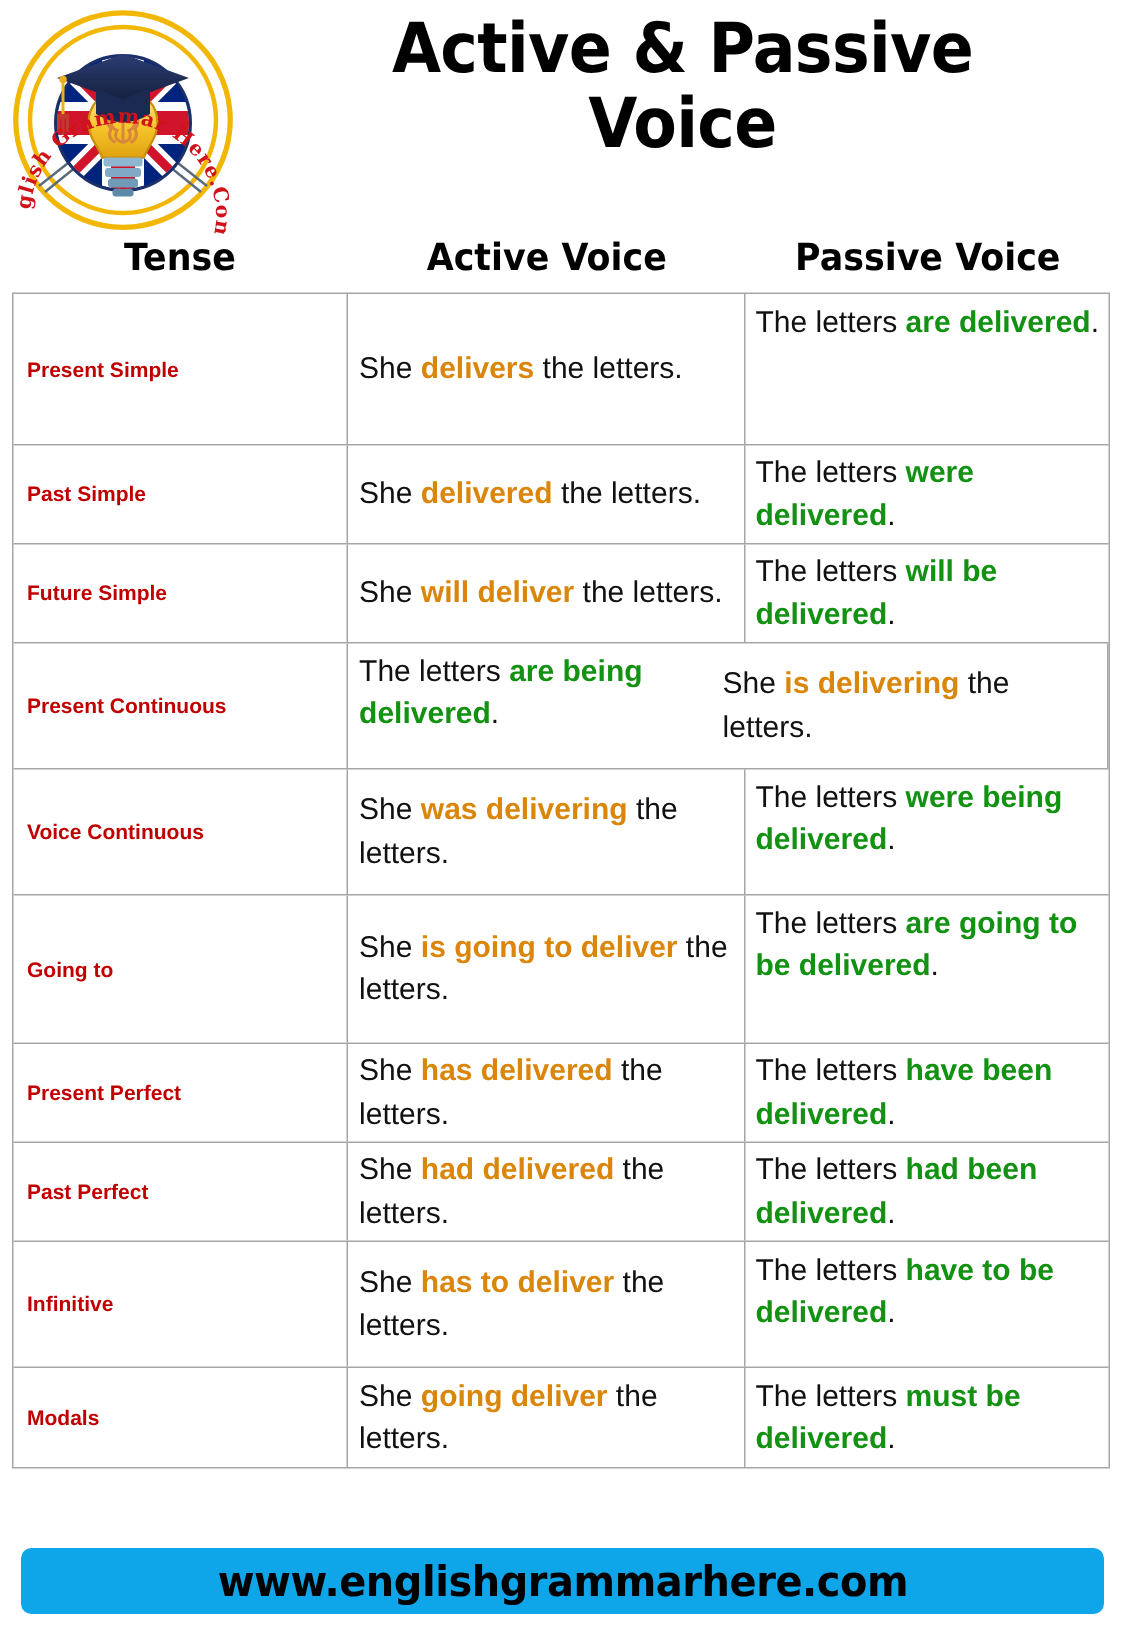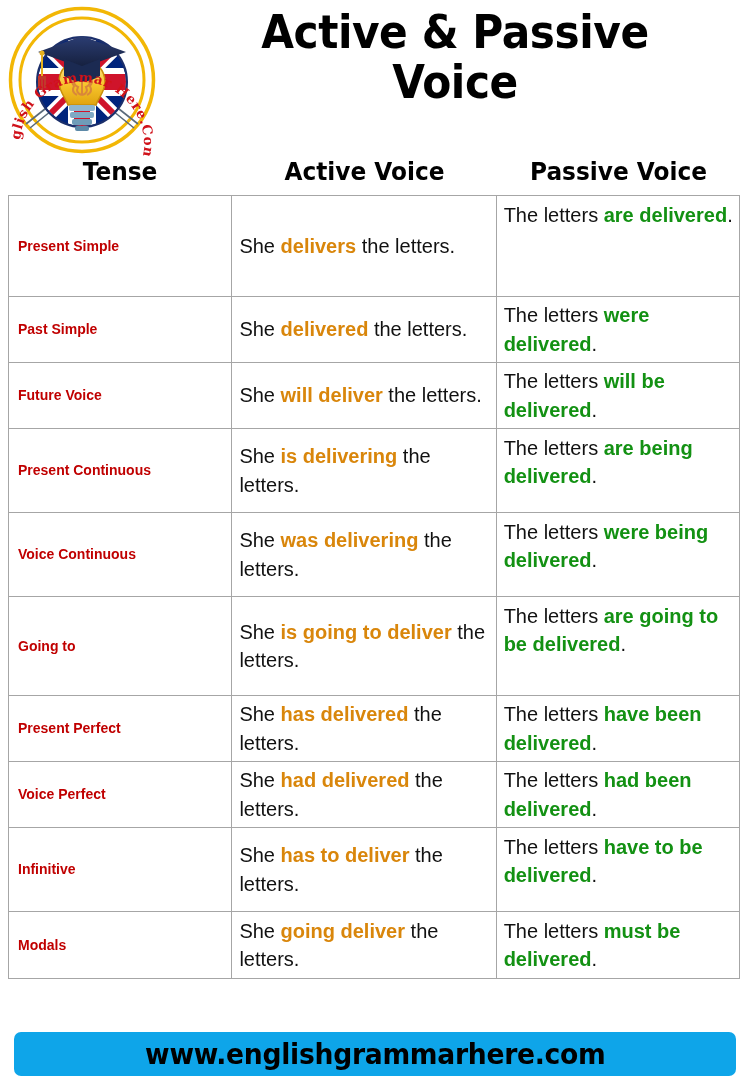--- a/index.html
+++ b/index.html
@@ -258,39 +258,39 @@
       </div>
       <div class="cell c-active">
         <span class="sent"><span>She </span><span class="hl-orange">delivered</span><span> the letters.</span></span>
       </div>
       <div class="cell c-passive mid">
         <span class="sent"><span>The letters </span><span class="hl-green">were delivered</span><span>.</span></span>
       </div>
     </div>
     <div class="row" style="height: 66px;">
       <div class="cell c-tense">
-        <span>Future Voice</span>
+        <span>Future Simple</span>
       </div>
       <div class="cell c-active">
         <span class="sent"><span>She </span><span class="hl-orange">will deliver</span><span> the letters.</span></span>
       </div>
       <div class="cell c-passive mid">
         <span class="sent"><span>The letters </span><span class="hl-green">will be delivered</span><span>.</span></span>
       </div>
     </div>
     <div class="row" style="height: 84px;">
       <div class="cell c-tense">
         <span>Present Continuous</span>
       </div>
+      <div class="cell c-passive">
+        <span class="sent"><span>The letters </span><span class="hl-green">are being delivered</span><span>.</span></span>
+      </div>
       <div class="cell c-active">
         <span class="sent"><span>She </span><span class="hl-orange">is delivering</span><span> the letters.</span></span>
       </div>
-      <div class="cell c-passive">
-        <span class="sent"><span>The letters </span><span class="hl-green">are being delivered</span><span>.</span></span>
-      </div>
     </div>
     <div class="row" style="height: 84px;">
       <div class="cell c-tense">
         <span>Voice Continuous</span>
       </div>
       <div class="cell c-active">
         <span class="sent"><span>She </span><span class="hl-orange">was delivering</span><span> the letters.</span></span>
       </div>
       <div class="cell c-passive">
         <span class="sent"><span>The letters </span><span class="hl-green">were being delivered</span><span>.</span></span>
@@ -313,21 +313,21 @@
       </div>
       <div class="cell c-active">
         <span class="sent"><span>She </span><span class="hl-orange">has delivered</span><span> the letters.</span></span>
       </div>
       <div class="cell c-passive mid">
         <span class="sent"><span>The letters </span><span class="hl-green">have been delivered</span><span>.</span></span>
       </div>
     </div>
     <div class="row" style="height: 66px;">
       <div class="cell c-tense">
-        <span>Voice Perfect</span>
+        <span>Past Perfect</span>
       </div>
       <div class="cell c-active">
         <span class="sent"><span>She </span><span class="hl-orange">had delivered</span><span> the letters.</span></span>
       </div>
       <div class="cell c-passive mid">
         <span class="sent"><span>The letters </span><span class="hl-green">had been delivered</span><span>.</span></span>
       </div>
     </div>
     <div class="row" style="height: 84px;">
       <div class="cell c-tense">

